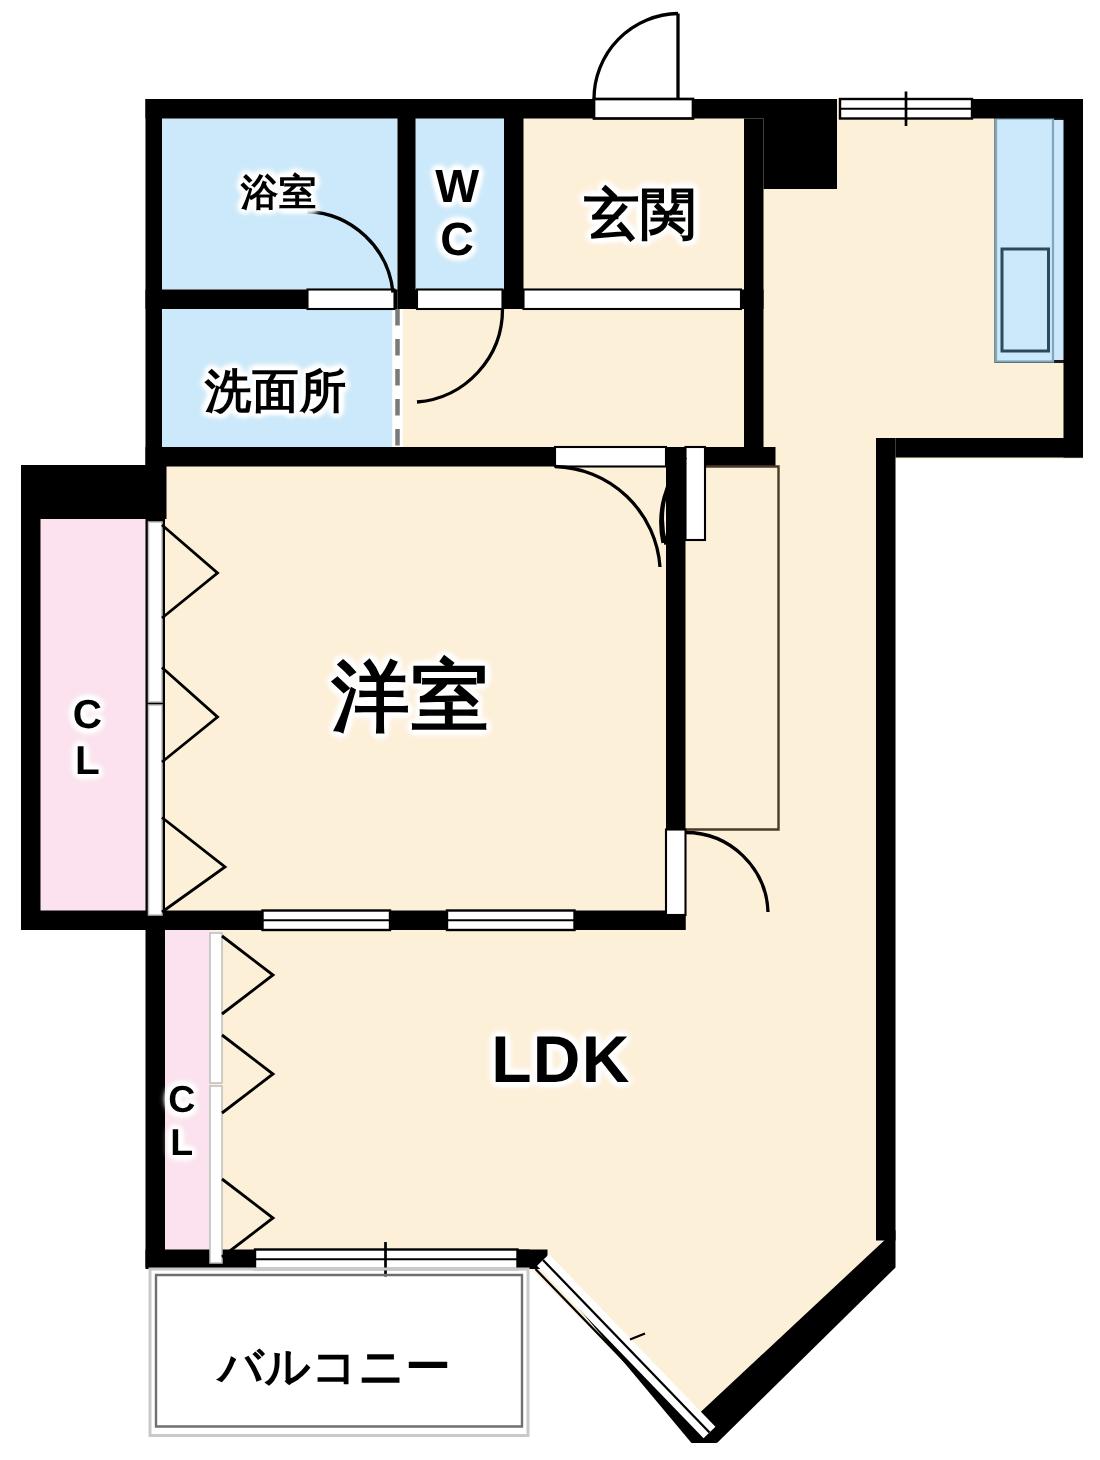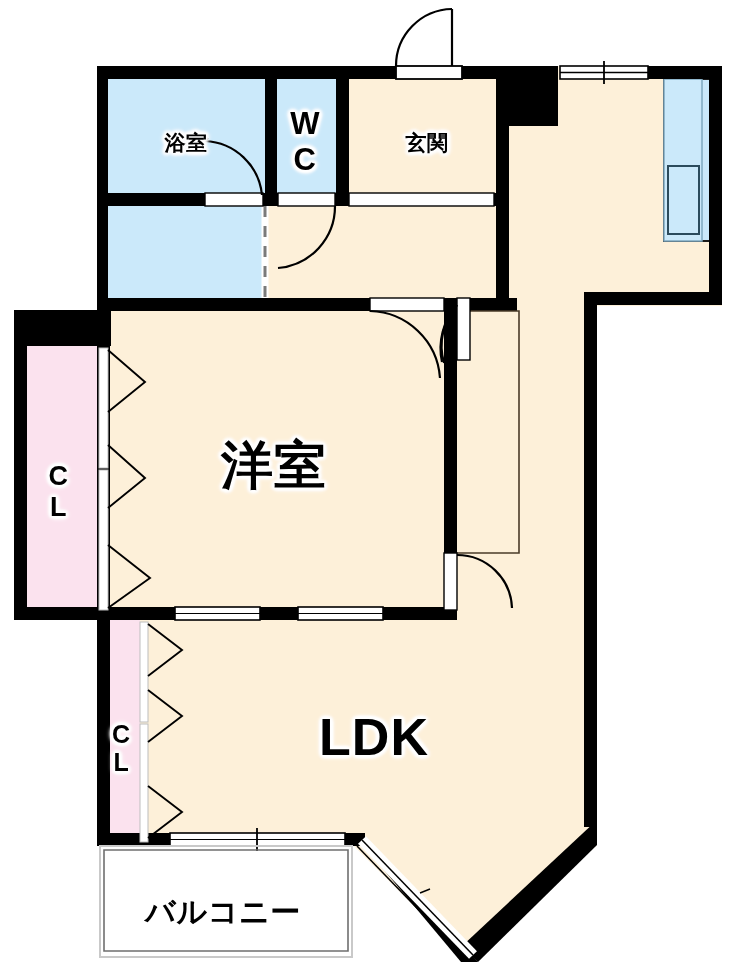--- a/index.html
+++ b/index.html
@@ -198,32 +198,33 @@
       </g>
     </g>
 
     <g fill="none">
       <path d="M 100,846 L 352,846 L 352,957 L 100,957 Z" stroke="#c9c9c9" stroke-width="2"></path>
       <path d="M 104,850 L 348,850 L 348,951 L 104,951 Z" stroke="#6f6f6f" stroke-width="1.6"></path>
     </g>
 
   </svg>
 
-  <div class="lbl jp" style="left:186px;top:143px;font-size:21px;">浴室</div>
+  <div class="lbl jp" style="left:186px;top:128px;font-size:25px;">浴室</div>
 
   <div class="lbl vert" style="left:304px;top:142px;font-size:31px;">WC</div>
 
-  <div class="lbl jp" style="left:427px;top:143px;font-size:21px;">玄関</div>
-
+  <div class="lbl jp" style="left:427px;top:143px;font-size:37px;">玄関</div>
+
+  <div class="lbl jp" style="left:184px;top:261px;font-size:31px;">洗面所</div>
 
   <div class="lbl jp stack" style="left:274px;top:465px;font-size:52px;">
     <div>洋室</div>
   </div>
 
-  <div class="lbl stack" style="left:374px;top:737px;font-size:52px;">
+  <div class="lbl stack" style="left:374px;top:707px;font-size:44px;">
     <div>LDK</div>
   </div>
 
   <div class="lbl vert" style="left:58px;top:492px;font-size:27px;">CL</div>
 
   <div class="lbl vert" style="left:121px;top:748px;font-size:25px;">CL</div>
 
   <div class="lbl jp" style="left:223px;top:912px;font-size:30px;text-align:right;">バルコニー</div>
 
 </div>

